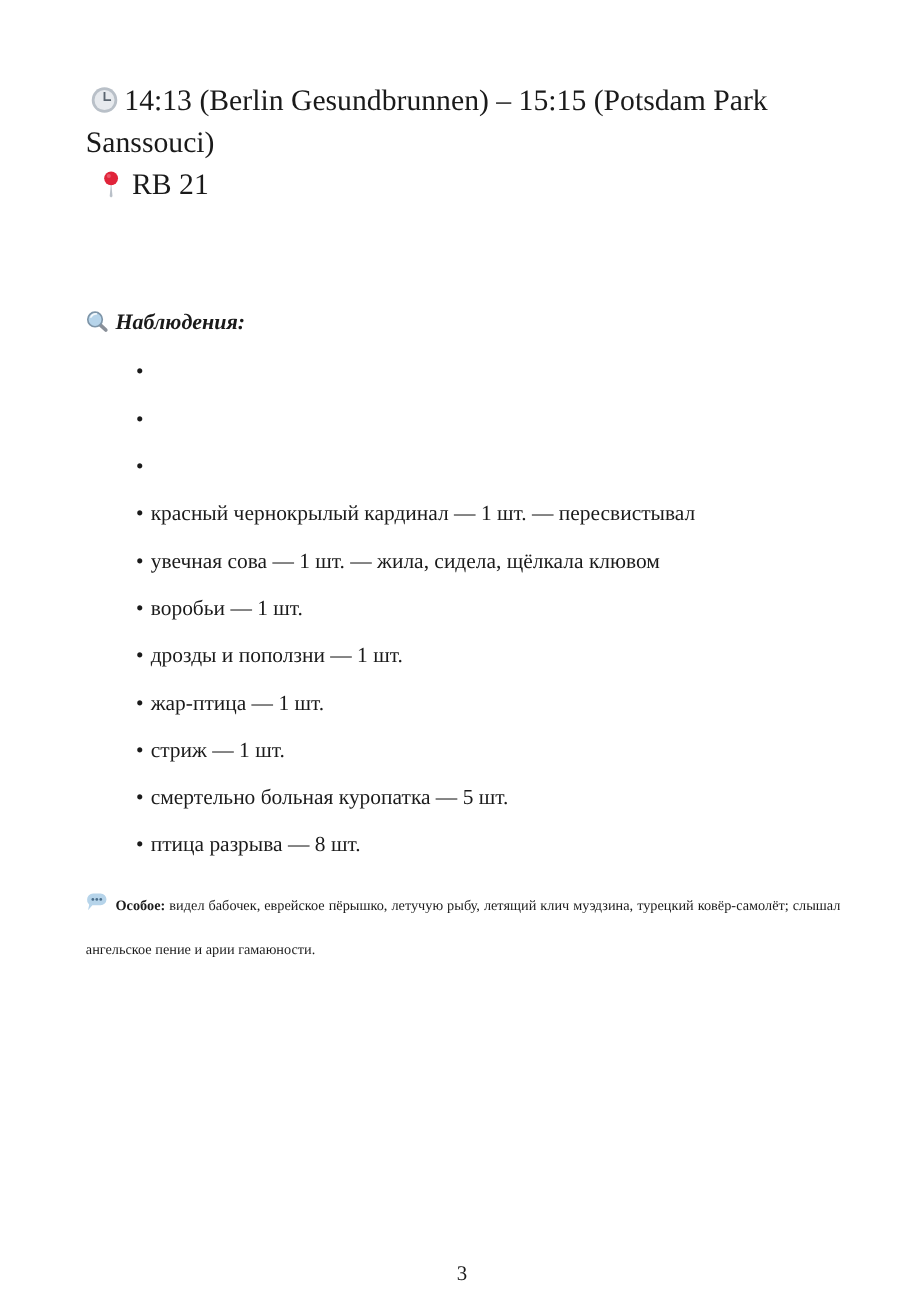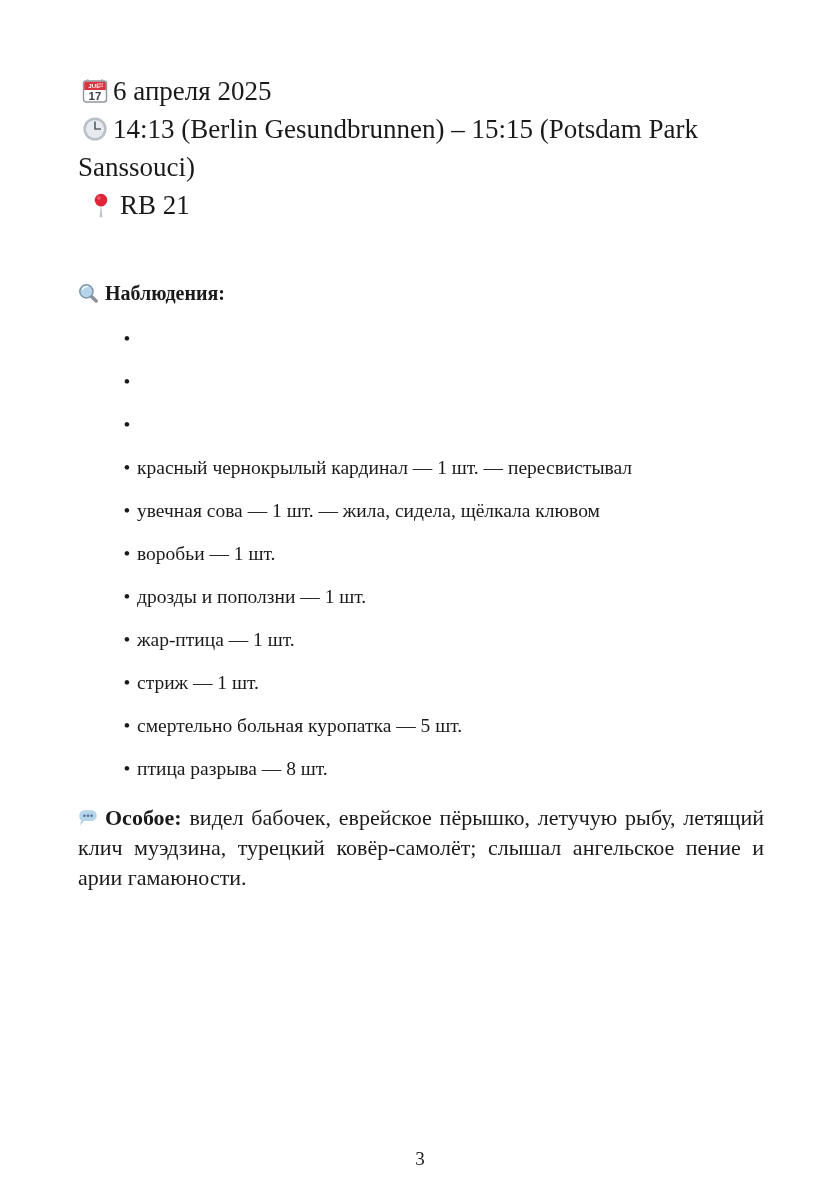--- a/index.html
+++ b/index.html
@@ -55,20 +55,21 @@
   
   .obs-head {
     margin: 0;
     position: absolute;
     left: 78px;
     top: 281px;
     font-size: 20px;
     font-weight: bold;
     line-height: 24px;
     white-space: nowrap;
+    font-style: italic;
   }
   .mag-icon { width: 20px; height: 20px; margin-right: 7px; vertical-align: -3px; }
 
   
   .obs-list {
     position: absolute;
     left: 78px;
     top: 326px;
     width: 686px;
     margin: 0;
@@ -93,22 +94,22 @@
     line-height: 26px;
   }
 
   
   .special {
     position: absolute;
     left: 78px;
     top: 803px;
     width: 686px;
     margin: 0;
-    font-size: 22px;
-    line-height: 30px;
+    font-size: 13px;
+    line-height: 40px;
     text-align: justify;
     text-justify: inter-word;
   }
   .special .bubble-icon {
     width: 20px; height: 18px;
     margin-right: 7px;
     vertical-align: -2px;
   }
   .special b { font-weight: bold; }
 
@@ -125,38 +126,20 @@
 </style>
 </head>
 <body>
 
 <div class="page">
 
   <div class="content">
 
     <div class="header">
 
-      <div class="hline indent">
-        <span class="icon cal-icon">
-          <svg viewBox="0 0 26 26" width="26" height="26">
-            <rect x="4.5" y="1" width="2.2" height="4" rx="1" fill="#b8c0c8"></rect>
-            <rect x="19" y="1" width="2.2" height="4" rx="1" fill="#b8c0c8"></rect>
-            <rect x="1.5" y="3" width="23" height="21" rx="2.5" fill="#ffffff" stroke="#8e969e" stroke-width="1.4"></rect>
-            <path d="M2.2 5.5 A1.8 1.8 0 0 1 4 3.7 h18 A1.8 1.8 0 0 1 23.8 5.5 V12 H2.2 Z" fill="#d8343f"></path>
-            <text x="6.3" y="10.4" font-family="'Liberation Sans',sans-serif" font-size="6.2" font-weight="bold" fill="#ffffff">JUL</text>
-            <rect x="15" y="5.2" width="1.6" height="1.5" fill="#f3b6bb"></rect>
-            <rect x="17.2" y="5.2" width="1.6" height="1.5" fill="#f3b6bb"></rect>
-            <rect x="19.4" y="5.2" width="1.6" height="1.5" fill="#f3b6bb"></rect>
-            <rect x="15" y="7.6" width="1.6" height="1.5" fill="#f3b6bb"></rect>
-            <rect x="17.2" y="7.6" width="1.6" height="1.5" fill="#f3b6bb"></rect>
-            <rect x="19.4" y="7.6" width="1.6" height="1.5" fill="#f3b6bb"></rect>
-            <text x="13" y="21.6" text-anchor="middle" font-family="'Liberation Sans',sans-serif" font-size="11.5" font-weight="bold" fill="#3b4146">17</text>
-          </svg>
-        </span><span>6 апреля 2025</span>
-      </div>
 
       <div class="hline indent">
         <span class="icon clock-icon">
           <svg viewBox="0 0 26 26" width="26" height="26">
             <circle cx="13" cy="13" r="11.6" fill="#b9c0c8"></circle>
             <circle cx="13" cy="13" r="9.1" fill="#e7eaee"></circle>
             <path d="M13 6.4 V13 H18.1" stroke="#5b6570" stroke-width="1.7" fill="none" stroke-linecap="square"></path>
           </svg>
         </span><span>14:13 (Berlin Gesundbrunnen) – 15:15 (Potsdam Park Sanssouci)</span>
       </div>

